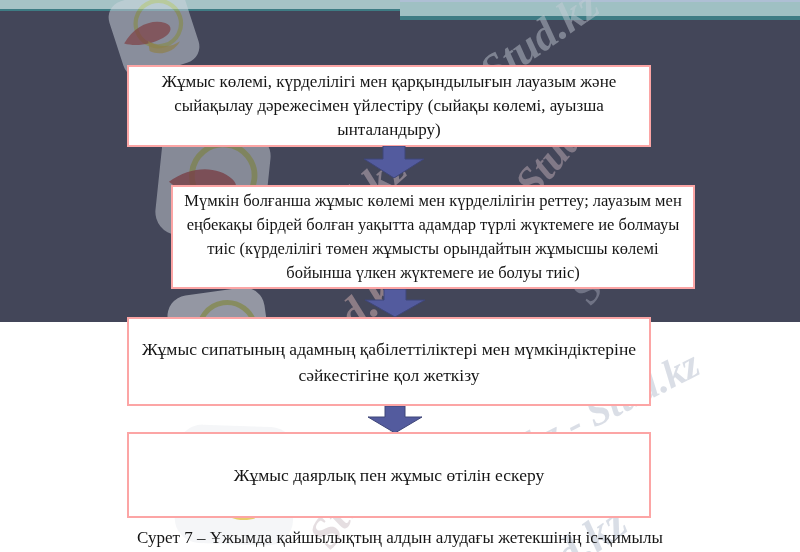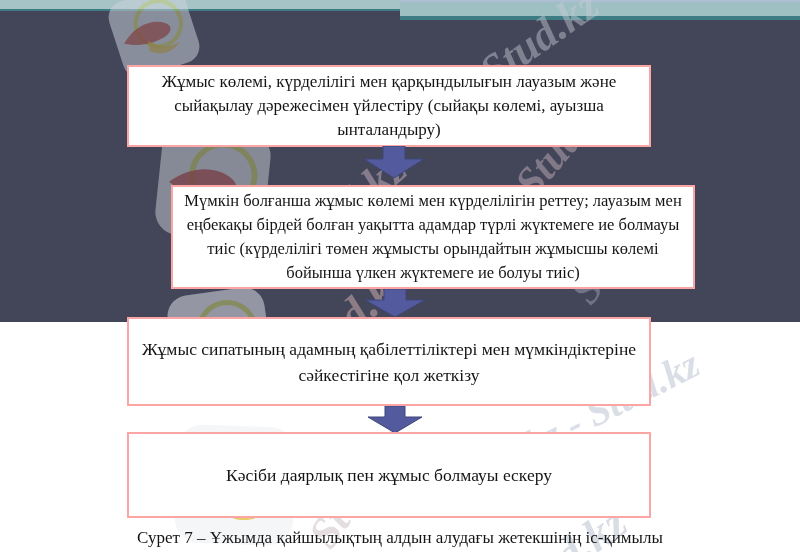--- a/index.html
+++ b/index.html
@@ -117,18 +117,18 @@
 
   <div class="flow-box box3">
     <span>Жұмыс сипатының адамның қабілеттіліктері мен мүмкіндіктеріне сәйкестігіне қол жеткізу</span>
   </div>
 
   <svg class="flow-arrow arrow3" width="54" height="27" viewBox="0 0 54 27">
     <polygon points="17,0 37,0 37,11 54,11 27,27 0,11 17,11" fill="#535b9e" stroke="#3f4678" stroke-width="1"></polygon>
   </svg>
 
   <div class="flow-box box4">
-    <span>Кәсіби даярлық пен жұмыс болмауы ескеру</span>
+    <span>Жұмыс даярлық пен жұмыс өтілін ескеру</span>
   </div>
 
   <div class="caption">Сурет 7 – Ұжымда қайшылықтың алдын алудағы жетекшінің іс-қимылы</div>
 
 </div>
 
 </body></html>

